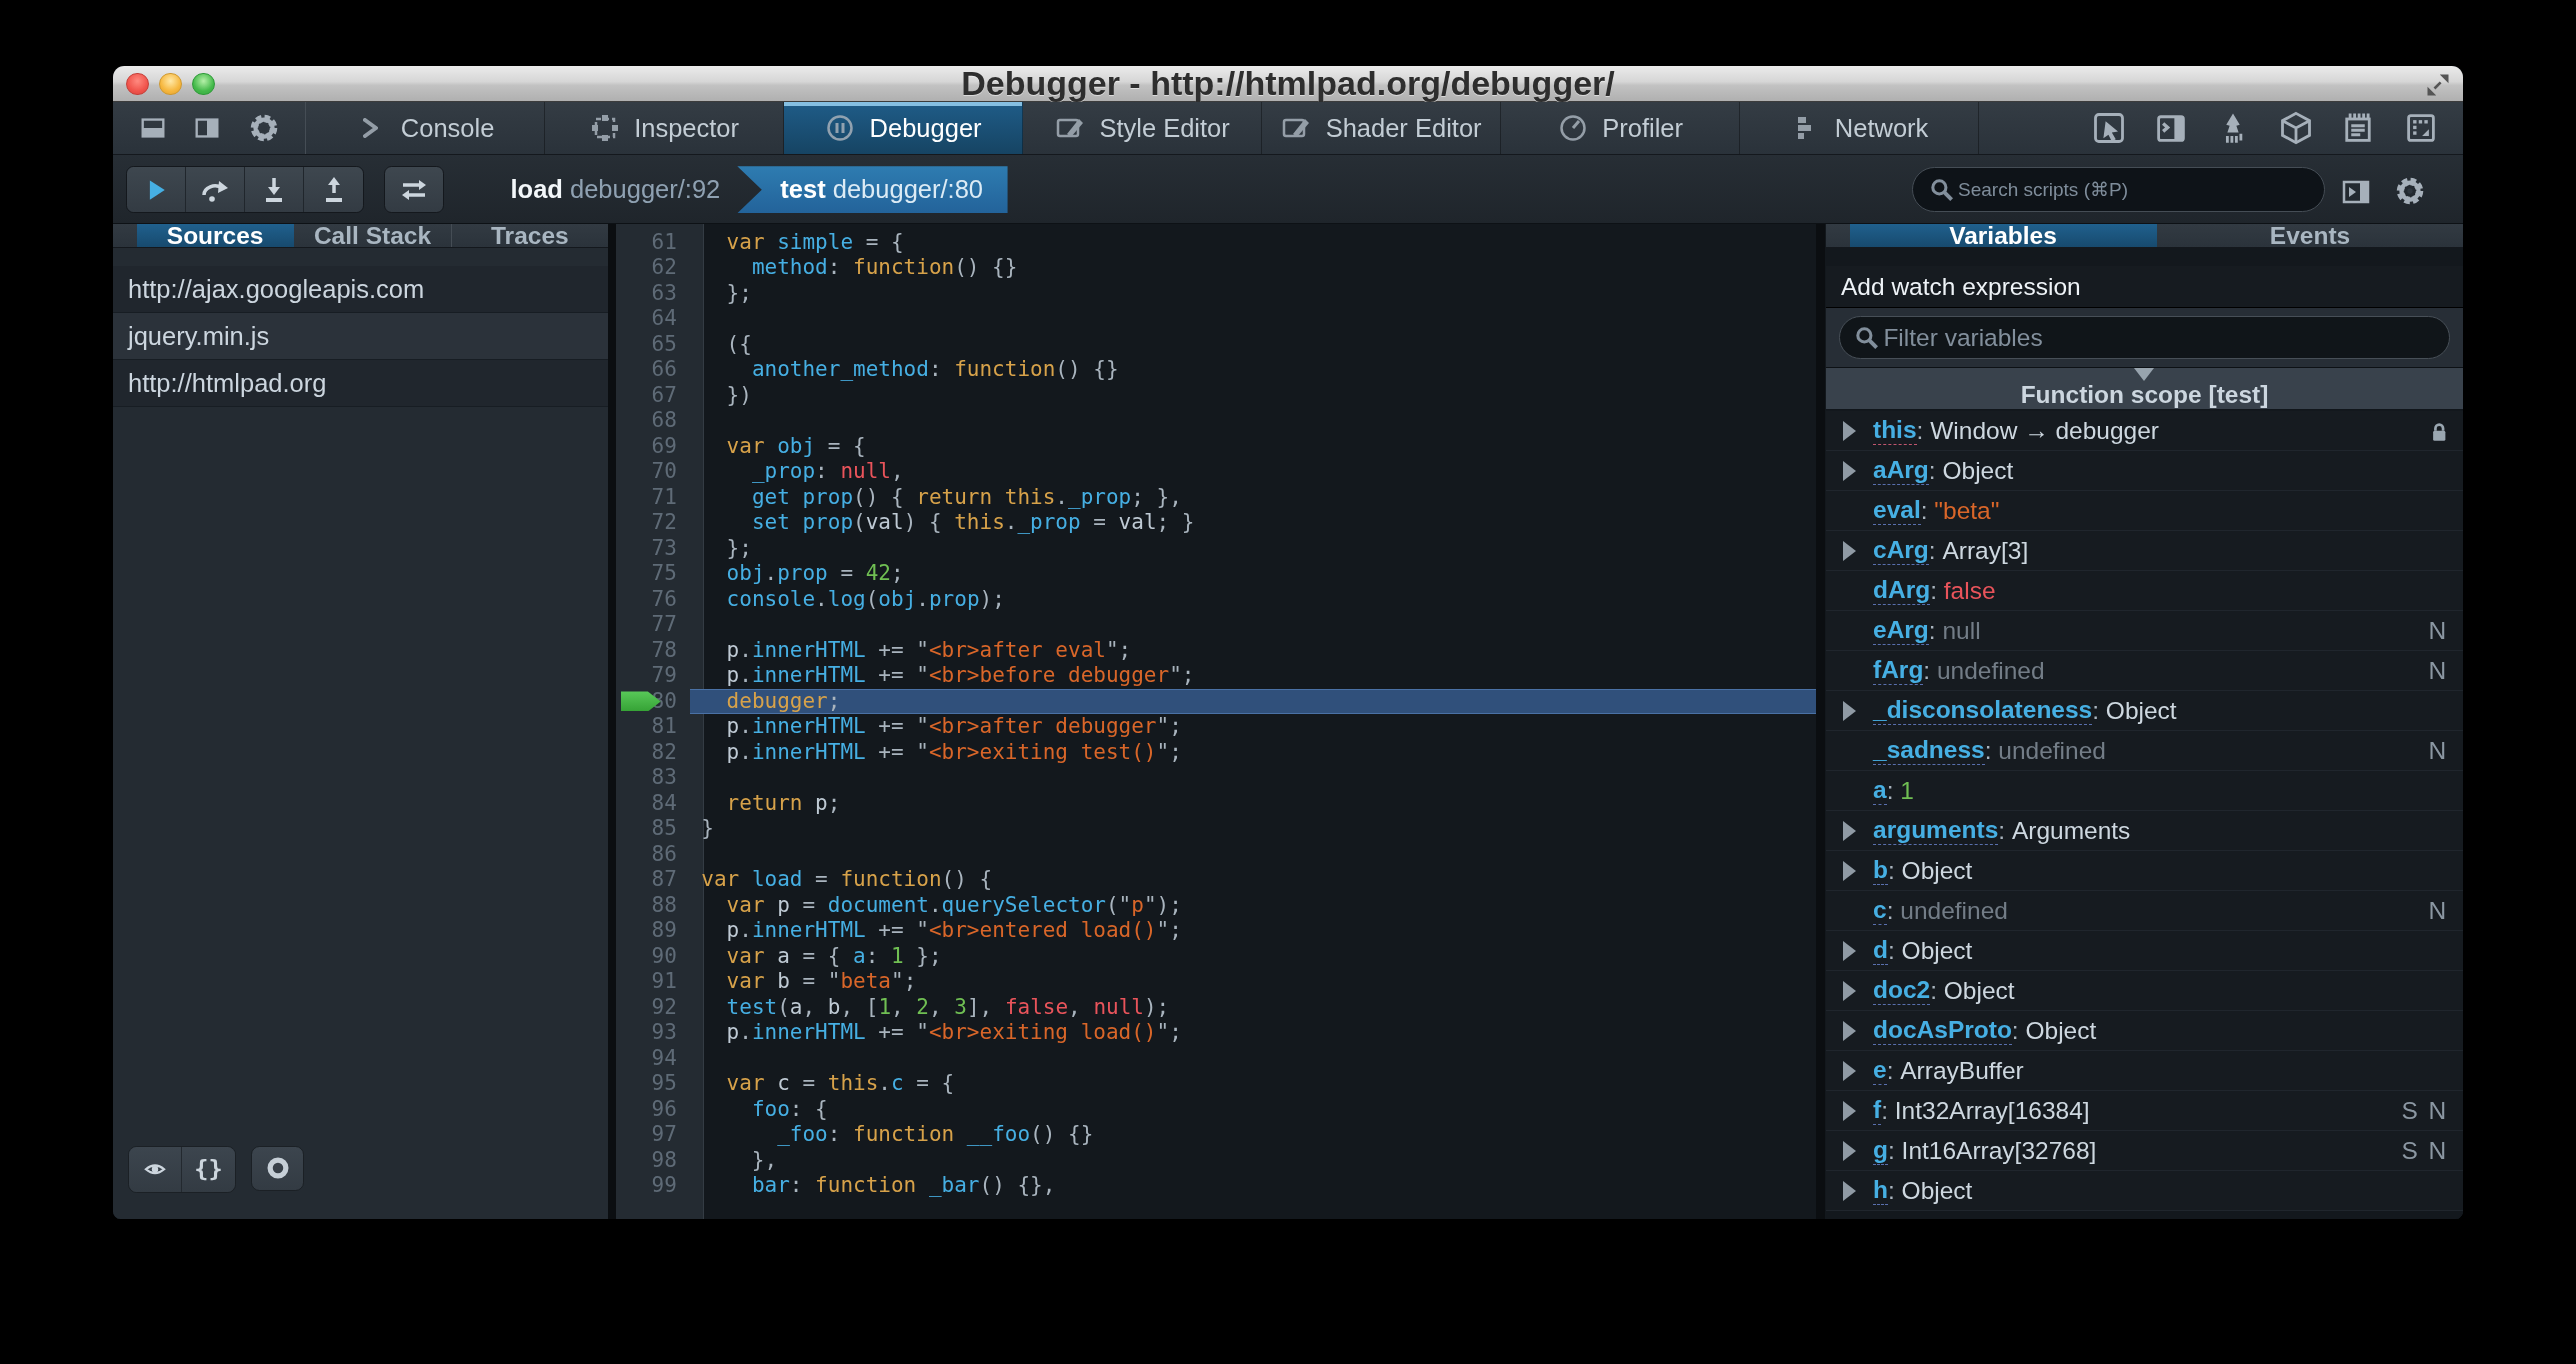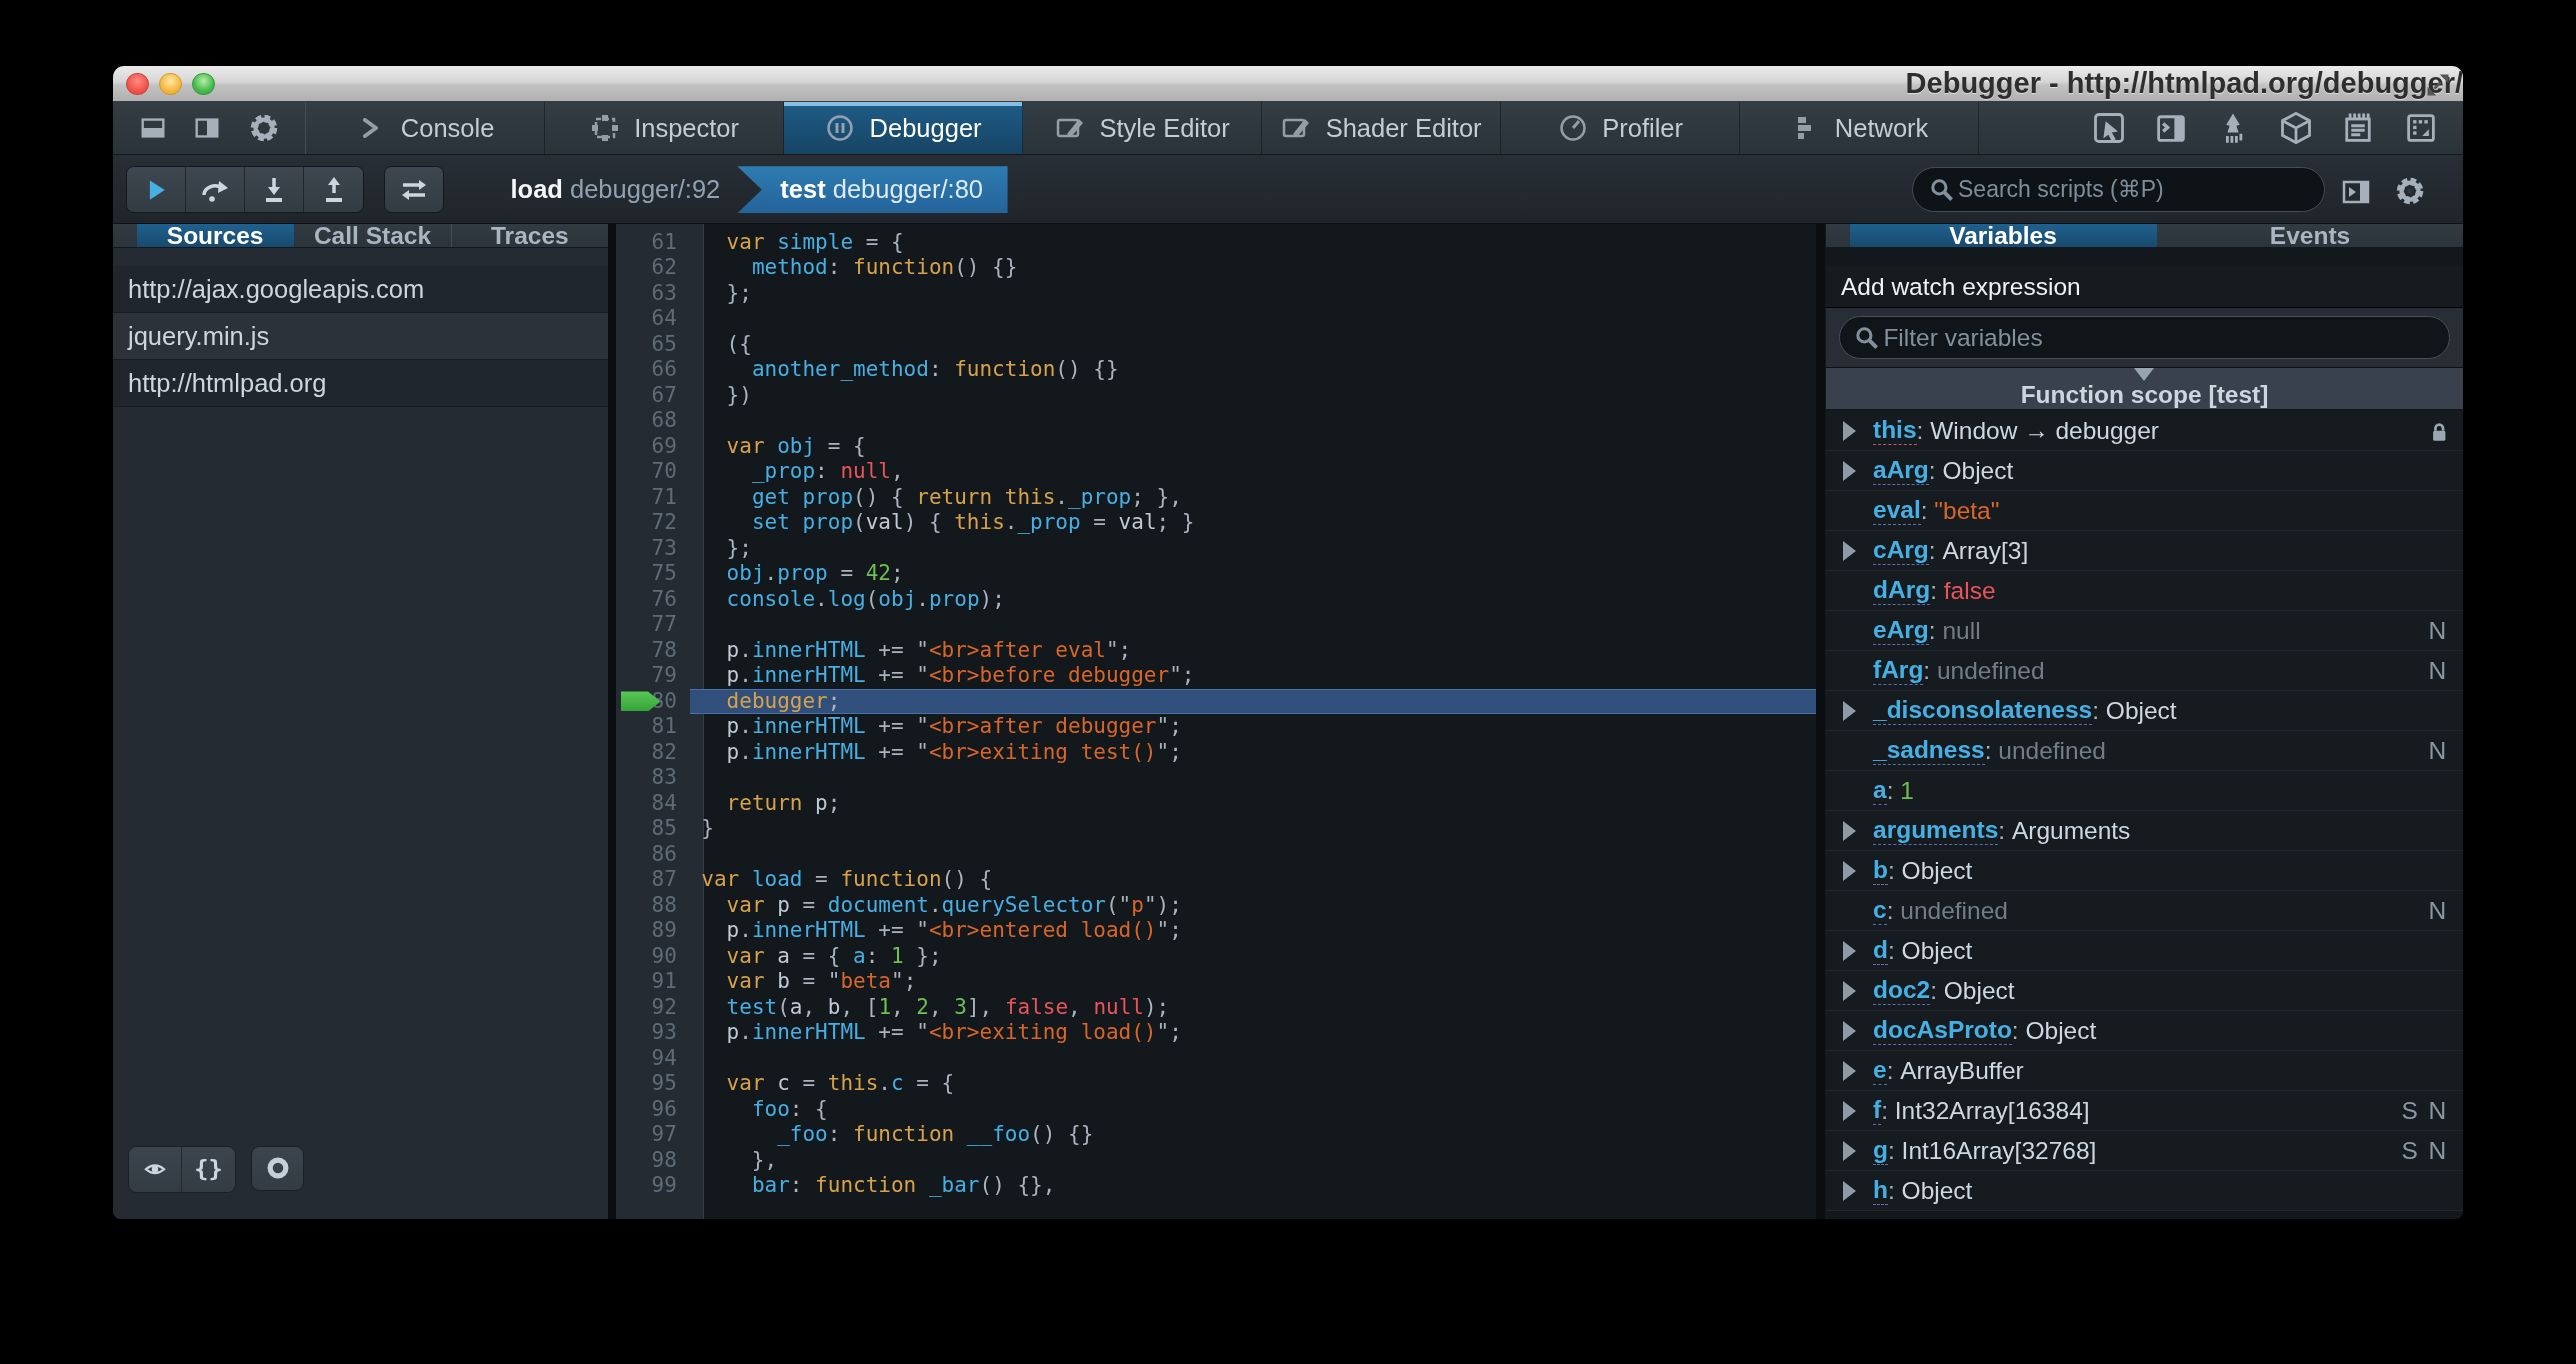--- a/index.html
+++ b/index.html
@@ -8,22 +8,22 @@
   .window{position:absolute;left:113px;top:66px;width:2350px;height:1153px;
     border-radius:11.3px 11.3px 7.5px 7.5px;overflow:hidden;background:#1a2026;box-shadow:0 19px 57px rgba(0,0,0,.7);}
   
   .titlebar{position:absolute;left:0;top:0;width:100%;height:36px;
     background:linear-gradient(#ebebeb,#d6d6d6 45%,#c2c2c2 55%,#b0b0b0);border-bottom:0.9px solid #3c3c3c;}
   .traffic{position:absolute;left:13.2px;top:6.6px;display:flex;gap:10.4px;}
   .light{width:22.6px;height:22.6px;border-radius:50%;display:inline-block;}
   .light.red{background:radial-gradient(circle at 50% 35%,#ff8a80,#f0544c 60%,#d8423c);border:0.9px solid #c4403a;}
   .light.yellow{background:radial-gradient(circle at 50% 35%,#ffe9a8,#f6b73e 60%,#df9f2e);border:0.9px solid #cf9930;}
   .light.green{background:radial-gradient(circle at 50% 35%,#b5f0a8,#45ba4b 60%,#35a53f);border:0.9px solid #2f9a39;}
-  .title{position:absolute;left:0;right:0;top:0;height:36px;line-height:35px;text-align:right;
-    color:#2e2e2e;font-size:29px;font-weight:600;text-shadow:0 0.9px 0 rgba(255,255,255,.5);}
+  .title{position:absolute;left:0;right:0;top:0;height:36px;line-height:35px;text-align:center;
+    color:#2e2e2e;font-size:34px;font-weight:600;text-shadow:0 0.9px 0 rgba(255,255,255,.5);}
   .fs-icon{position:absolute;right:11.3px;top:4.7px;width:28px;height:28px;}
   
   .tabbar{position:absolute;left:0;top:36px;width:100%;height:53px;display:flex;
     background:linear-gradient(#343c44,#2a323a);border-bottom:0.9px solid #14181d;}
   .dockicons{display:flex;align-items:center;gap:24.5px;padding:0 24.5px;border-right:0.9px solid #454d55;}
   .tabs{display:flex;height:100%;}
   .tab{display:flex;align-items:center;justify-content:center;gap:13.2px;width:239px;height:100%;
     border-right:0.9px solid rgba(0,0,0,.35);color:#c3cdd5;font-size:25.5px;cursor:default;position:relative;}
   .tab .icn{opacity:.85;}
   .tab.active{background:linear-gradient(#1f5c88,#164463);color:#fff;}
@@ -43,21 +43,21 @@
     background:linear-gradient(#3e474f,#333b43);border:0.9px solid #14181d;border-radius:7.5px;}
   .crumbs{position:absolute;left:373px;top:11.3px;height:47px;display:flex;align-items:center;}
   .crumb{display:flex;align-items:center;height:47px;padding:0 24.5px;font-size:25.5px;color:#8fa1b2;white-space:pre;}
   .crumb .fn{color:#f3f7fa;font-weight:bold;}
   .crumb.active{background:linear-gradient(#2e7cb1,#23639a);color:#dcebf5;
     clip-path:polygon(0 0,100% 0,100% 100%,0 100%,24.5px 50%);padding-left:43px;margin-left:-7.5px;}
   .crumb.active .fn{color:#fff;}
   .searchpill{position:absolute;right:138px;top:12.3px;width:413px;height:45px;border-radius:24.5px;
     background:#0e1318;border:1.9px solid #454d55;display:flex;align-items:center;padding:0 15px;}
   .searchpill input{flex:1;background:transparent;border:none;outline:none;color:#c7d2dc;
-    font-size:23px;font-family:"Liberation Sans",sans-serif;}
+    font-size:19px;font-family:"Liberation Sans",sans-serif;}
   .searchpill input::placeholder{color:#7f8d9b;}
   .paneltoggle{position:absolute;right:91px;top:21px;}
   .dbg-gear{position:absolute;right:36px;top:19px;}
   
   .content{position:absolute;left:0;top:158px;width:100%;bottom:0;background:#13181d;}
   .divider{position:absolute;top:0;bottom:0;background:#0b0e11;}
   
   .srcpanel{position:absolute;left:0;top:0;width:495px;bottom:0;background:#242b32;}
   .ptabs{position:absolute;left:0;top:0;width:100%;height:24px;display:flex;
     background:linear-gradient(#323a42,#2b333b);border-bottom:0.9px solid #14181d;padding-left:24px;}

